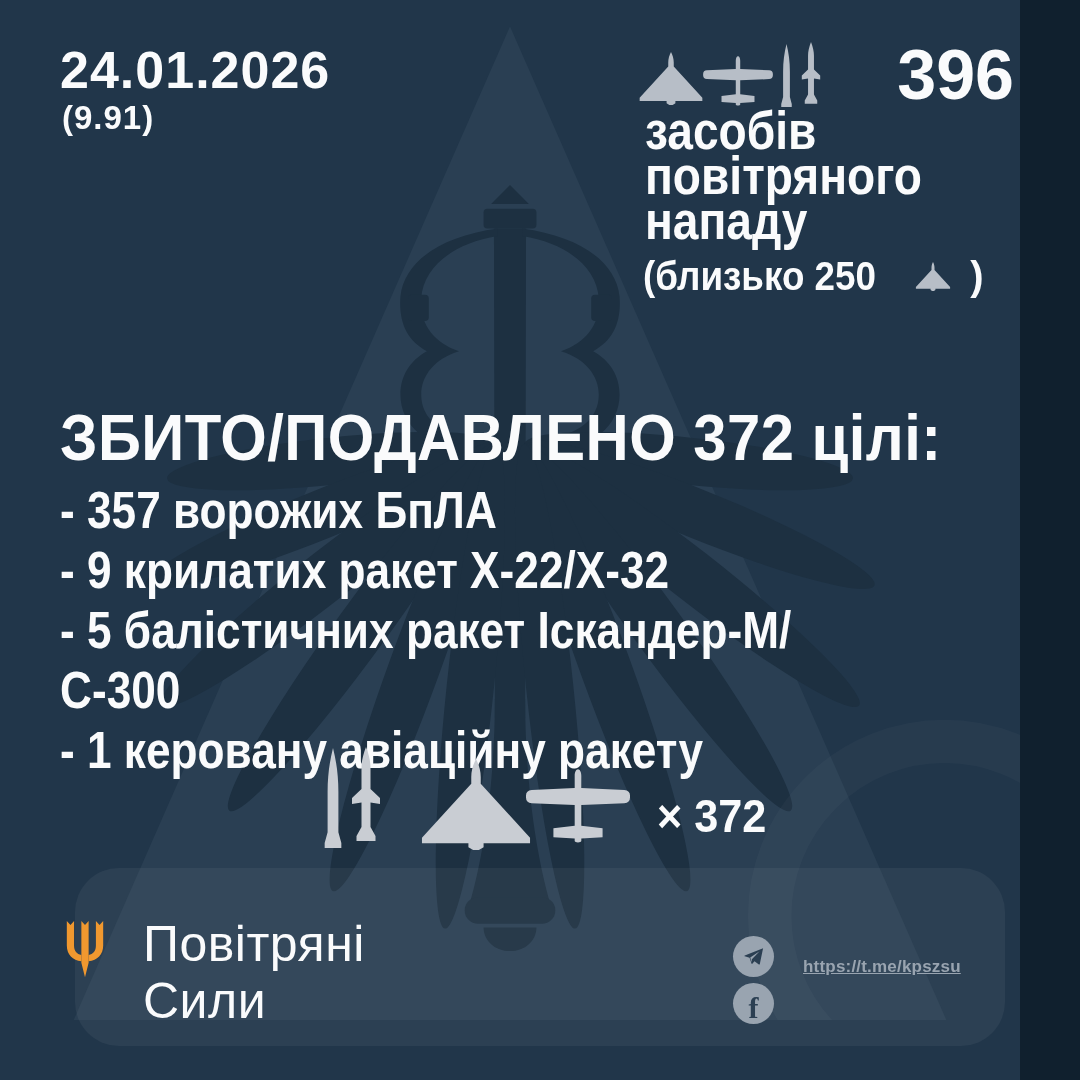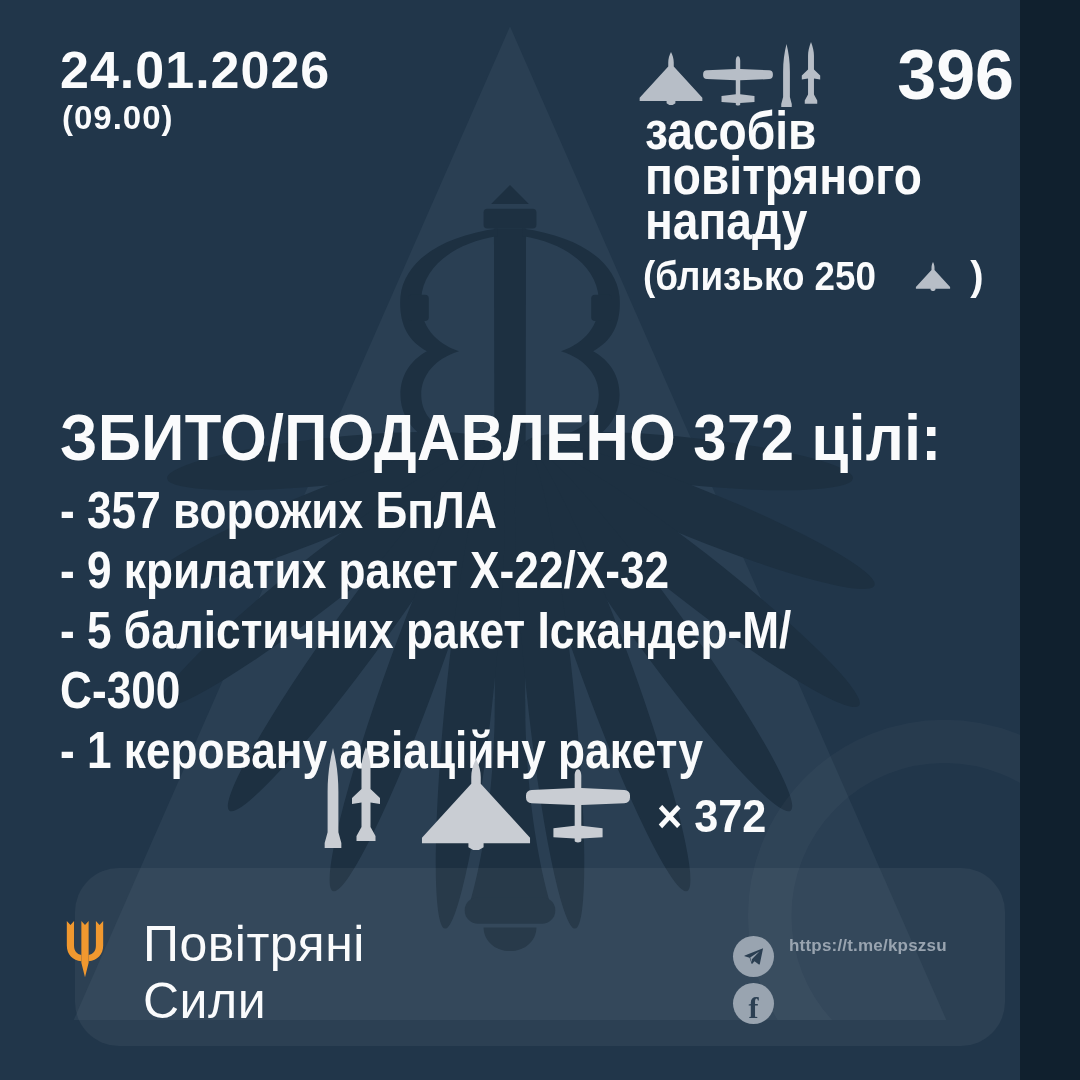--- a/index.html
+++ b/index.html
@@ -29,21 +29,21 @@
   .title{left:60px;top:400px;font-size:65px;font-weight:700;letter-spacing:.5px;}
   .list{left:60px;top:480px;font-size:52px;line-height:60px;font-weight:700;transform:scaleX(0.85);transform-origin:left top;}
 
   .row-icons{left:320px;top:744px;width:320px;height:110px;}
   .multiplier{left:657px;top:788px;font-size:47px;font-weight:700;transform:scaleX(0.92);transform-origin:left top;}
 
   .panel{left:75px;top:868px;width:930px;height:178px;border-radius:44px;background:rgba(255,255,255,0.05);}
   .tryzub{left:62px;top:920px;}
   .brand{left:143px;top:916px;font-size:50px;line-height:57px;font-weight:500;letter-spacing:.5px;}
 
-  .social{height:41px;display:flex;align-items:flex-start;gap:15px;color:#99a4b0;}
+  .social{height:41px;display:flex;align-items:flex-end;gap:29px;color:#99a4b0;text-decoration:underline;}
   .social .url{font-size:17px;font-weight:700;letter-spacing:.2px;}
   .soc-circle{width:41px;height:41px;border-radius:50%;background:#99a4b0;display:flex;align-items:center;justify-content:center;flex:0 0 auto;}
   .tg-row{left:733px;top:936px;}
   .fb-row{left:733px;top:983px;}
   .tg-glyph{fill:#2b3f52;}
   .fb-f{color:#2b3f52;font-size:30px;font-weight:700;line-height:1;font-family:"Liberation Serif","DejaVu Serif",serif;transform:translateY(4px);}
 </style>
 </head>
 <body>
 
@@ -104,21 +104,21 @@
       </g>
       <use href="#wingL" transform="matrix(-1,0,0,1,1080,0)"></use>
     </g>
 
     <circle cx="1000" cy="970" r="185" fill="none" stroke="rgba(255,255,255,0.028)" stroke-width="46"></circle>
   </svg>
 
   <div class="abs panel"></div>
 
   <div class="abs date">24.01.2026</div>
-  <div class="abs time">(09.00)</div>
+  <div class="abs time">(9.91)</div>
 
   <svg class="abs top-icons" viewBox="0 0 210 70">
     <use href="#i-shahed" x="2" y="12" width="66" height="53" class="icon"></use>
     <use href="#i-plane" x="66" y="15" width="72" height="52" class="icon"></use>
     <use href="#i-bmissile" x="143" y="4" width="15" height="63" class="icon"></use>
     <use href="#i-cmissile" x="165" y="2" width="20" height="67" class="icon"></use>
   </svg>
 
   <div class="abs total-count">396</div>
   <div class="abs total-label pre cond">засобів

